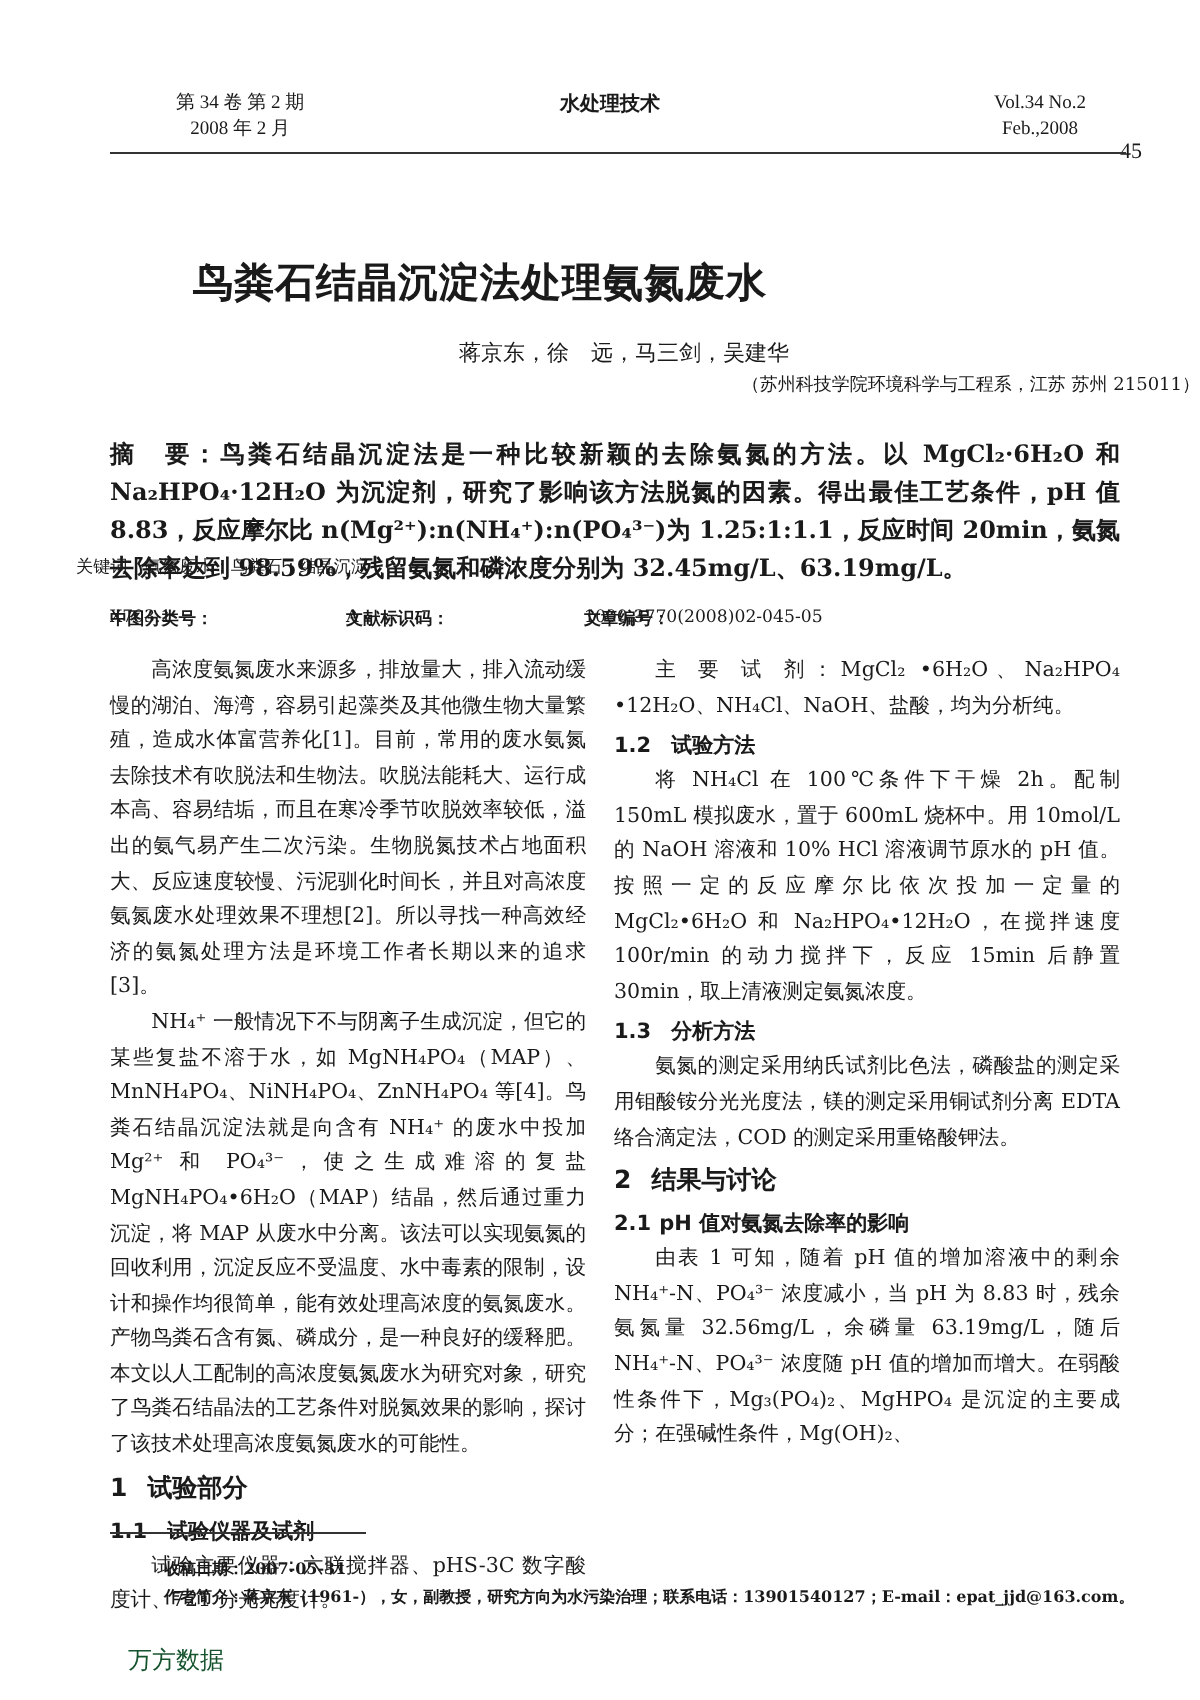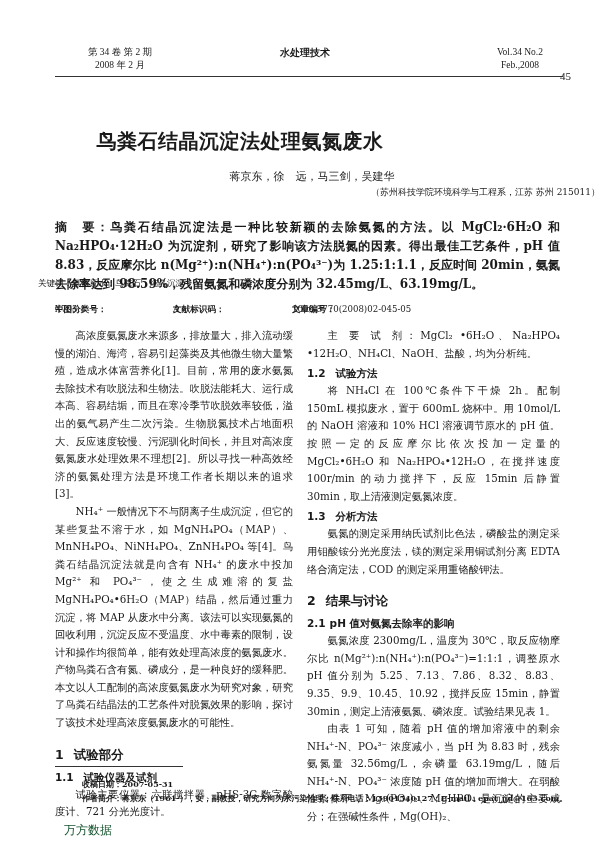--- a/index.html
+++ b/index.html
@@ -27,21 +27,21 @@
   .keywords { left:38px; top:278px; width:505px; font-size:8.6px; font-weight:normal; }
   .keywords .lbl { font-family:"DejaVu Sans", sans-serif; }
   .classrow { left:55px; top:304px; width:505px; font-size:8.6px; }
   .classrow span { position:absolute; white-space:nowrap; }
   .classrow .lbl { font-family:"DejaVu Sans", sans-serif; font-weight:bold; }
 
   .col { top:327px; font-size:10.3px; line-height:17.6px; text-align:justify; }
   .col-left { left:55px; width:238px; }
   .col-right { left:307px; width:253px; }
   .col p { margin:0; text-indent:2em; }
-  .col h2 { margin:13px 0 3px 0; font-size:12.5px; font-weight:bold; font-family:"DejaVu Sans", sans-serif; line-height:20px; }
+  .col h2 { margin:2px 0 3px 0; font-size:12.5px; font-weight:bold; font-family:"DejaVu Sans", sans-serif; line-height:20px; }
   .col h3 { margin:2px 0 0 0; font-size:10.5px; font-weight:bold; font-family:"DejaVu Sans", sans-serif; line-height:18px; }
   .col h2 .num, .col h3 .num { display:inline-block; margin-right:10px; }
 
   .foot-rule { left:55px; top:766px; width:128px; height:1px; background:#333; }
   .footnotes { left:82px; top:777px; font-size:8px; line-height:14px; font-weight:bold; }
   .watermark { left:64px; top:822px; font-size:12px; color:#14532d; font-family:"DejaVu Serif", serif; }
 </style>
 </head>
 <body>
 
@@ -105,21 +105,20 @@
   <h3>
     <span class="num">1.3</span><span>分析方法</span>
   </h3>
   <p>氨氮的测定采用纳氏试剂比色法，磷酸盐的测定采用钼酸铵分光光度法，镁的测定采用铜试剂分离 EDTA 络合滴定法，COD 的测定采用重铬酸钾法。</p>
   <h2>
     <span class="num">2</span><span>结果与讨论</span>
   </h2>
   <h3>
     <span class="num" style="margin-right:4px">2.1</span><span>pH 值对氨氮去除率的影响</span>
   </h3>
-  <p>氨氮浓度 2300mg/L，温度为 30℃，取反应物摩尔比 n(Mg²⁺):n(NH₄⁺):n(PO₄³⁻)=1:1:1，调整原水 pH 值分别为 5.25、7.13、7.86、8.32、8.83、9.35、9.9、10.45、10.92，搅拌反应 15min，静置 30min，测定上清液氨氮、磷浓度。试验结果见表 1。</p>
   <p>由表 1 可知，随着 pH 值的增加溶液中的剩余 NH₄⁺-N、PO₄³⁻ 浓度减小，当 pH 为 8.83 时，残余氨氮量 32.56mg/L，余磷量 63.19mg/L，随后 NH₄⁺-N、PO₄³⁻ 浓度随 pH 值的增加而增大。在弱酸性条件下，Mg₃(PO₄)₂、MgHPO₄ 是沉淀的主要成分；在强碱性条件，Mg(OH)₂、</p>
 </div>
 
 <div class="abs foot-rule"></div>
 <div class="abs footnotes">
   <div>收稿日期：2007-05-31</div>
   <div>作者简介：蒋京东（1961-），女，副教授，研究方向为水污染治理；联系电话：13901540127；E-mail：epat_jjd@163.com。</div>
 </div>
 
 <div class="abs watermark">万方数据</div>

